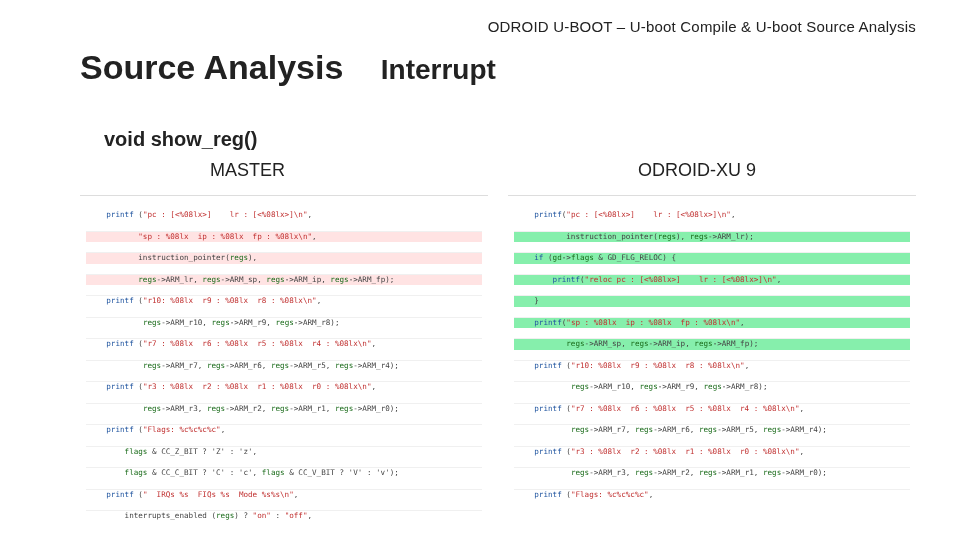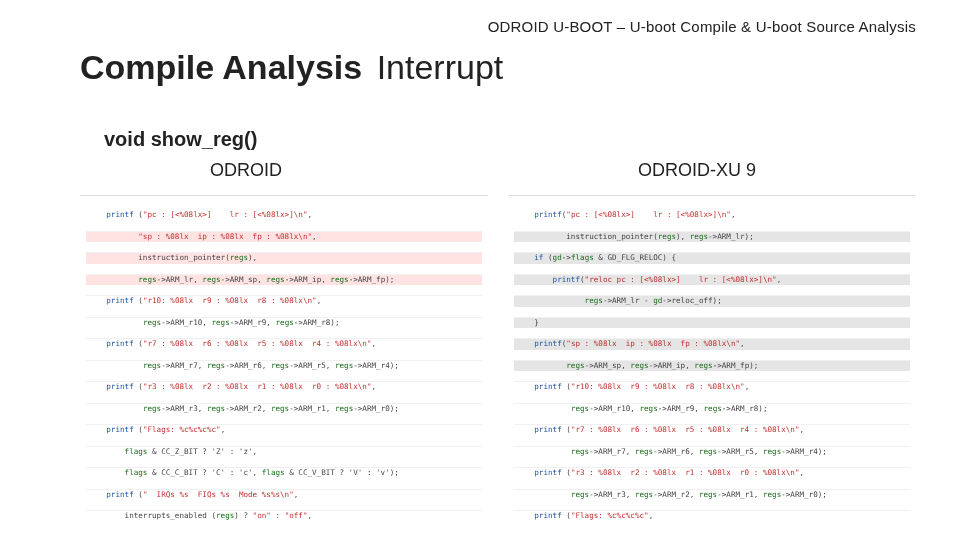--- a/index.html
+++ b/index.html
@@ -1,49 +1,49 @@
 <!DOCTYPE html>
 <html><head>
 <meta charset="utf-8">
 <style>
 html,body{margin:0;padding:0;width:960px;height:540px;background:#fff;font-family:Arial,Helvetica,sans-serif;color:#222;overflow:hidden}
 .page{position:relative;width:956px;height:540px}
 .hdr{position:absolute;top:18px;left:0;right:40px;text-align:right;font-size:15px;font-weight:400;letter-spacing:.2px}
 .title{position:absolute;top:48px;left:80px;font-size:34px;font-weight:700}
-.title .sub{font-size:34px;font-weight:400;margin-left:5px}
+.title .sub{font-size:28px;font-weight:700;margin-left:28px}
 .fn{position:absolute;top:128px;left:104px;font-size:20px;font-weight:700}
 .cols{position:absolute;top:160px;left:80px;right:40px;display:flex;gap:20px}
 .col{flex:1;display:flex;flex-direction:column}
 .colhdr{font-size:18px;font-weight:400;margin-left:130px;margin-bottom:14px}
 .codebox{background:#fff;font-family:Menlo,Consolas,monospace;font-size:7.6px;line-height:1.35;padding:4px 6px 6px 6px;color:#444;white-space:pre;overflow:hidden;border-top:1px solid #ddd}
 .codebox .row{display:block;padding:0 2px;border-top:1px solid #f0f0f0}
 .codebox .row.first{border-top:none}
 .hl-del{background:#ffe3e3}
-.hl-add{background:#e5e5e5}
+.hl-add{background:#86efac}
 .kw{color:#1a6b1a}
 .str{color:#c03030}
 .fncall{color:#2256a0}
 </style>
 </head>
 <body>
 <div class="page">
 
 <div class="hdr">ODROID U-BOOT – U-boot Compile &amp; U-boot Source Analysis</div>
 
 <div class="title">
-  <span>Compile Analysis</span>
+  <span>Source Analysis</span>
   <span class="sub">Interrupt</span>
 </div>
 
 <div class="fn">void show_reg()</div>
 
 <div class="cols">
 
   <div class="col">
-    <div class="colhdr">ODROID</div>
+    <div class="colhdr">MASTER</div>
     <div class="codebox">
 <span class="row first">    <span class="fncall">printf</span> (<span class="str">"pc : [&lt;%08lx&gt;]    lr : [&lt;%08lx&gt;]\n"</span>,</span>
 <span class="row hl-del">           <span class="str">"sp : %08lx  ip : %08lx  fp : %08lx\n"</span>,</span>
 <span class="row hl-del">           instruction_pointer(<span class="kw">regs</span>),</span>
 <span class="row hl-del">           <span class="kw">regs</span>-&gt;ARM_lr, <span class="kw">regs</span>-&gt;ARM_sp, <span class="kw">regs</span>-&gt;ARM_ip, <span class="kw">regs</span>-&gt;ARM_fp);</span>
 <span class="row">    <span class="fncall">printf</span> (<span class="str">"r10: %08lx  r9 : %08lx  r8 : %08lx\n"</span>,</span>
 <span class="row">            <span class="kw">regs</span>-&gt;ARM_r10, <span class="kw">regs</span>-&gt;ARM_r9, <span class="kw">regs</span>-&gt;ARM_r8);</span>
 <span class="row">    <span class="fncall">printf</span> (<span class="str">"r7 : %08lx  r6 : %08lx  r5 : %08lx  r4 : %08lx\n"</span>,</span>
 <span class="row">            <span class="kw">regs</span>-&gt;ARM_r7, <span class="kw">regs</span>-&gt;ARM_r6, <span class="kw">regs</span>-&gt;ARM_r5, <span class="kw">regs</span>-&gt;ARM_r4);</span>
 <span class="row">    <span class="fncall">printf</span> (<span class="str">"r3 : %08lx  r2 : %08lx  r1 : %08lx  r0 : %08lx\n"</span>,</span>
@@ -60,21 +60,20 @@
     </div>
   </div>
 
   <div class="col">
     <div class="colhdr">ODROID-XU 9</div>
     <div class="codebox">
 <span class="row first">    <span class="fncall">printf</span>(<span class="str">"pc : [&lt;%08lx&gt;]    lr : [&lt;%08lx&gt;]\n"</span>,</span>
 <span class="row hl-add">           instruction_pointer(<span class="kw">regs</span>), <span class="kw">regs</span>-&gt;ARM_lr);</span>
 <span class="row hl-add">    <span class="fncall">if</span> (<span class="kw">gd</span>-&gt;<span class="kw">flags</span> &amp; GD_FLG_RELOC) {</span>
 <span class="row hl-add">        <span class="fncall">printf</span>(<span class="str">"reloc pc : [&lt;%08lx&gt;]    lr : [&lt;%08lx&gt;]\n"</span>,</span>
-<span class="row hl-add">               <span class="kw">regs</span>-&gt;ARM_lr - <span class="kw">gd</span>-&gt;reloc_off);</span>
 <span class="row hl-add">    }</span>
 <span class="row hl-add">    <span class="fncall">printf</span>(<span class="str">"sp : %08lx  ip : %08lx  fp : %08lx\n"</span>,</span>
 <span class="row hl-add">           <span class="kw">regs</span>-&gt;ARM_sp, <span class="kw">regs</span>-&gt;ARM_ip, <span class="kw">regs</span>-&gt;ARM_fp);</span>
 <span class="row">    <span class="fncall">printf</span> (<span class="str">"r10: %08lx  r9 : %08lx  r8 : %08lx\n"</span>,</span>
 <span class="row">            <span class="kw">regs</span>-&gt;ARM_r10, <span class="kw">regs</span>-&gt;ARM_r9, <span class="kw">regs</span>-&gt;ARM_r8);</span>
 <span class="row">    <span class="fncall">printf</span> (<span class="str">"r7 : %08lx  r6 : %08lx  r5 : %08lx  r4 : %08lx\n"</span>,</span>
 <span class="row">            <span class="kw">regs</span>-&gt;ARM_r7, <span class="kw">regs</span>-&gt;ARM_r6, <span class="kw">regs</span>-&gt;ARM_r5, <span class="kw">regs</span>-&gt;ARM_r4);</span>
 <span class="row">    <span class="fncall">printf</span> (<span class="str">"r3 : %08lx  r2 : %08lx  r1 : %08lx  r0 : %08lx\n"</span>,</span>
 <span class="row">            <span class="kw">regs</span>-&gt;ARM_r3, <span class="kw">regs</span>-&gt;ARM_r2, <span class="kw">regs</span>-&gt;ARM_r1, <span class="kw">regs</span>-&gt;ARM_r0);</span>
 <span class="row">    <span class="fncall">printf</span> (<span class="str">"Flags: %c%c%c%c"</span>,</span>

